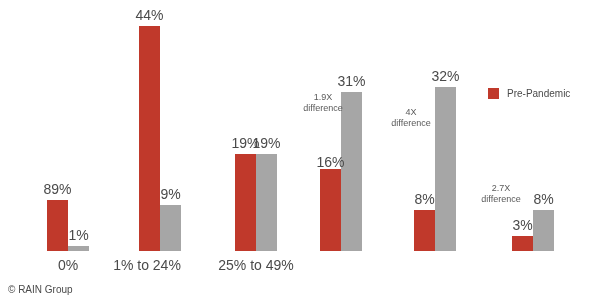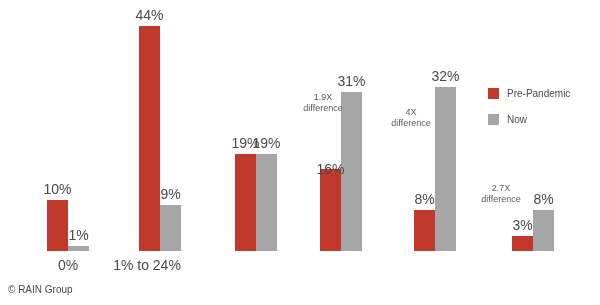--- a/index.html
+++ b/index.html
@@ -104,41 +104,42 @@
 <body>
 
 <div id="chart-root">
 
   <div id="plot">
 
   <div class="group" style="left: 47px; width: 42px;">
         <div class="bar pre" style="height: 51.2px; background: rgb(192, 57, 43);"></div>
         <div class="bar now" style="height: 5.12px; background: rgb(166, 166, 166);"></div>
       </div>
-      <div class="bar-label" style="left: 34.5px; top: 181.8px;">10%</div>
+      <div class="bar-label" style="left: 34.5px; top: 181.8px;">89%</div>
       <div class="bar-label" style="left: 55.5px; top: 227.88px;">1%</div>
       <div class="cat-label" style="left: 18px; width: 100px;">0%</div>
       <div class="group" style="left: 139px; width: 42px;">
         <div class="bar pre" style="height: 225.28px; background: rgb(192, 57, 43);"></div>
         <div class="bar now" style="height: 46.08px; background: rgb(166, 166, 166);"></div>
       </div>
       <div class="bar-label" style="left: 126.5px; top: 7.72px;">44%</div>
       <div class="bar-label" style="left: 147.5px; top: 186.92px;">9%</div>
       <div class="cat-label" style="left: 97px; width: 100px;">1% to 24%</div>
       <div class="group" style="left: 235px; width: 42px;">
         <div class="bar pre" style="height: 97.28px; background: rgb(192, 57, 43);"></div>
         <div class="bar now" style="height: 97.28px; background: rgb(166, 166, 166);"></div>
       </div>
       <div class="bar-label" style="left: 222.5px; top: 135.72px;">19%</div>
       <div class="bar-label" style="left: 243.5px; top: 135.72px;">19%</div>
+      <div class="cat-label" style="left: 206px; width: 100px;">25% to 49%</div>
       <div class="group" style="left: 320px; width: 42px;">
         <div class="bar pre" style="height: 81.92px; background: rgb(192, 57, 43);"></div>
         <div class="bar now" style="height: 158.72px; background: rgb(166, 166, 166);"></div>
       </div>
-      <div class="bar-label" style="left: 307.5px; top: 162px;">16%</div>
+      <div class="bar-label" style="left: 307.5px; top: 155px;">16%</div>
       <div class="bar-label" style="left: 328.5px; top: 74.28px;">31%</div>
       <div class="group" style="left: 414px; width: 42px;">
         <div class="bar pre" style="height: 40.96px; background: rgb(192, 57, 43);"></div>
         <div class="bar now" style="height: 163.84px; background: rgb(166, 166, 166);"></div>
       </div>
       <div class="bar-label" style="left: 401.5px; top: 192.04px;">8%</div>
       <div class="bar-label" style="left: 422.5px; top: 69.16px;">32%</div>
       <div class="group" style="left: 512px; width: 42px;">
         <div class="bar pre" style="height: 15.36px; background: rgb(192, 57, 43);"></div>
         <div class="bar now" style="height: 40.96px; background: rgb(166, 166, 166);"></div>
@@ -157,21 +158,17 @@
         <div>2.7X</div>
         <div>difference</div>
       </div>
     </div>
 
   <div id="legend">
     <div class="legend-row">
       <span class="legend-swatch" style="background: rgb(192, 57, 43);"></span>
       <span class="legend-text">Pre-Pandemic</span>
     </div>
-    <div class="legend-row">
-      <span class="legend-swatch" style="background: rgb(166, 166, 166);"></span>
-      <span class="legend-text">Now</span>
-    </div>
   </div>
 
   <div id="credit">© RAIN Group</div>
 
 </div>
 
 </body></html>

